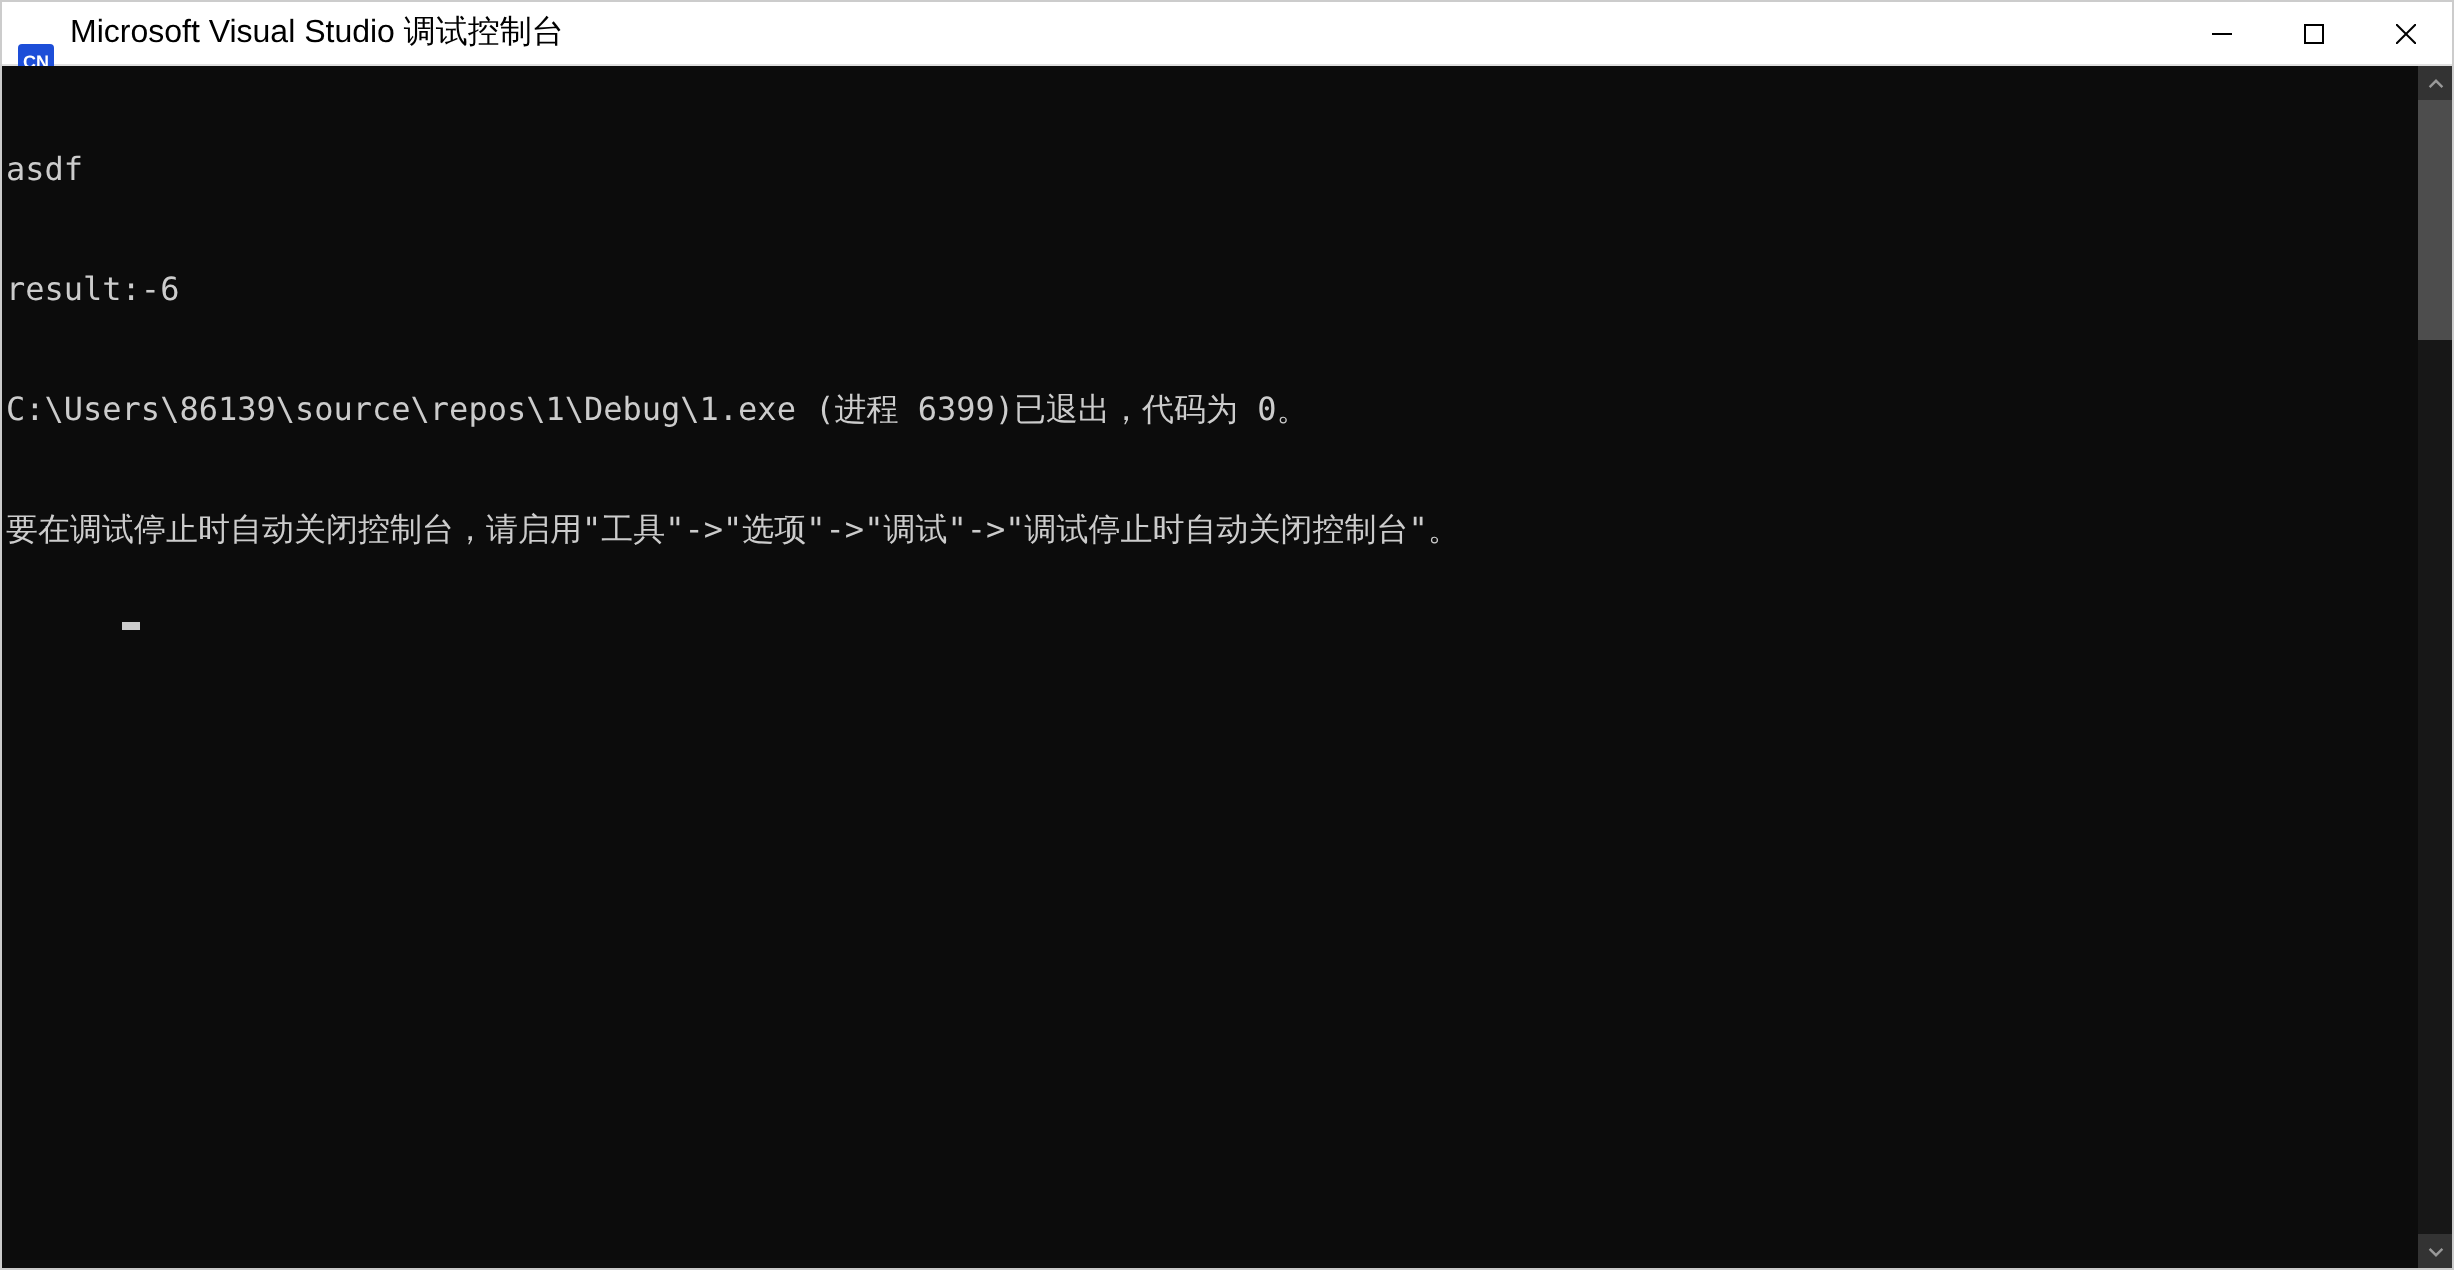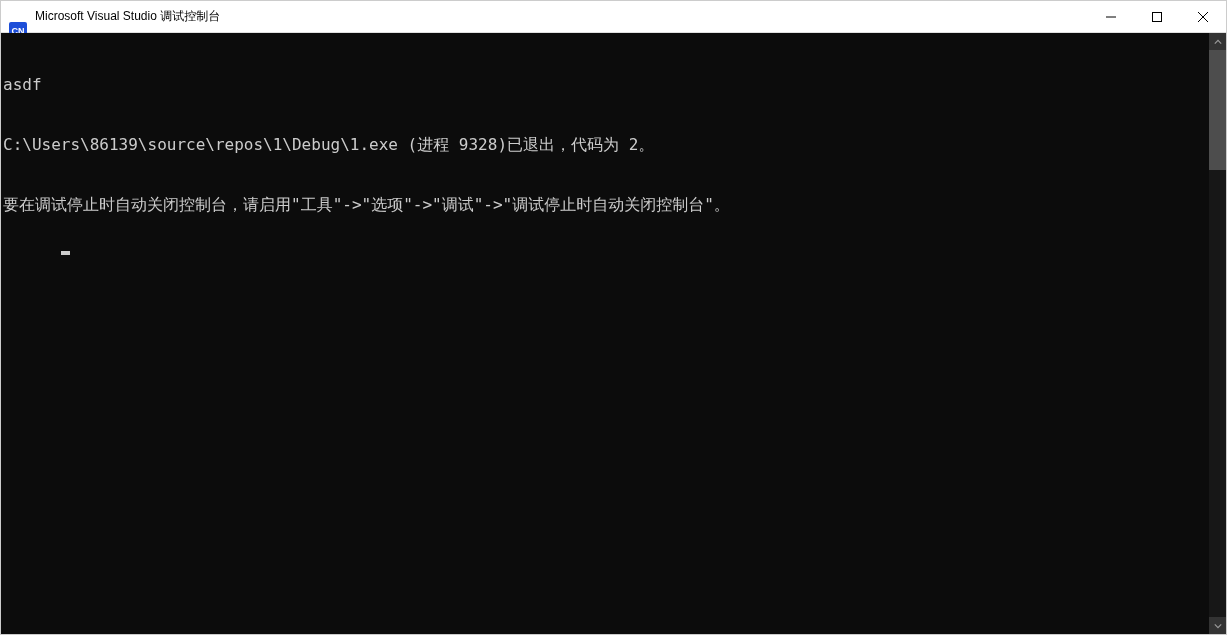--- a/index.html
+++ b/index.html
@@ -43,21 +43,21 @@
       border-radius: 2px;
       margin-top: 28px;
     }
     .app-icon-text {
       color: #ffffff;
       font-size: 9px;
       font-weight: bold;
       font-family: Arial, sans-serif;
     }
     .title-text {
-      font-size: 12px;
+      font-size: 16px;
       color: #000000;
       flex: 1;
     }
     .window-controls {
       display: flex;
       height: 100%;
     }
     .win-btn {
       width: 46px;
       height: 100%;
@@ -160,21 +160,22 @@
         <svg viewBox="0 0 10 10">
             <line x1="0" y1="0" x2="10" y2="10" stroke="#000" stroke-width="1"></line>
             <line x1="10" y1="0" x2="0" y2="10" stroke="#000" stroke-width="1"></line>
           </svg>
       </div>
     </div>
   </div>
   <div class="console-wrapper">
     <div class="console-area">
       <span class="console-line">asdf</span>
-      <span class="console-line">C:\Users\86139\source\repos\1\Debug\1.exe (进程 9328)已退出，代码为 2。</span>
+      <span class="console-line">result:-6</span>
+      <span class="console-line">C:\Users\86139\source\repos\1\Debug\1.exe (进程 6399)已退出，代码为 0。</span>
       <span class="console-line">要在调试停止时自动关闭控制台，请启用"工具"-&gt;"选项"-&gt;"调试"-&gt;"调试停止时自动关闭控制台"。</span>
       <span class="cursor-block"></span>
     </div>
     <div class="scrollbar">
       <div class="scroll-arrow">
         <svg viewBox="0 0 10 10">
             <path d="M1 7 L5 3 L9 7" fill="none" stroke="#999" stroke-width="1.5"></path>
           </svg>
       </div>
       <div class="scroll-track">

